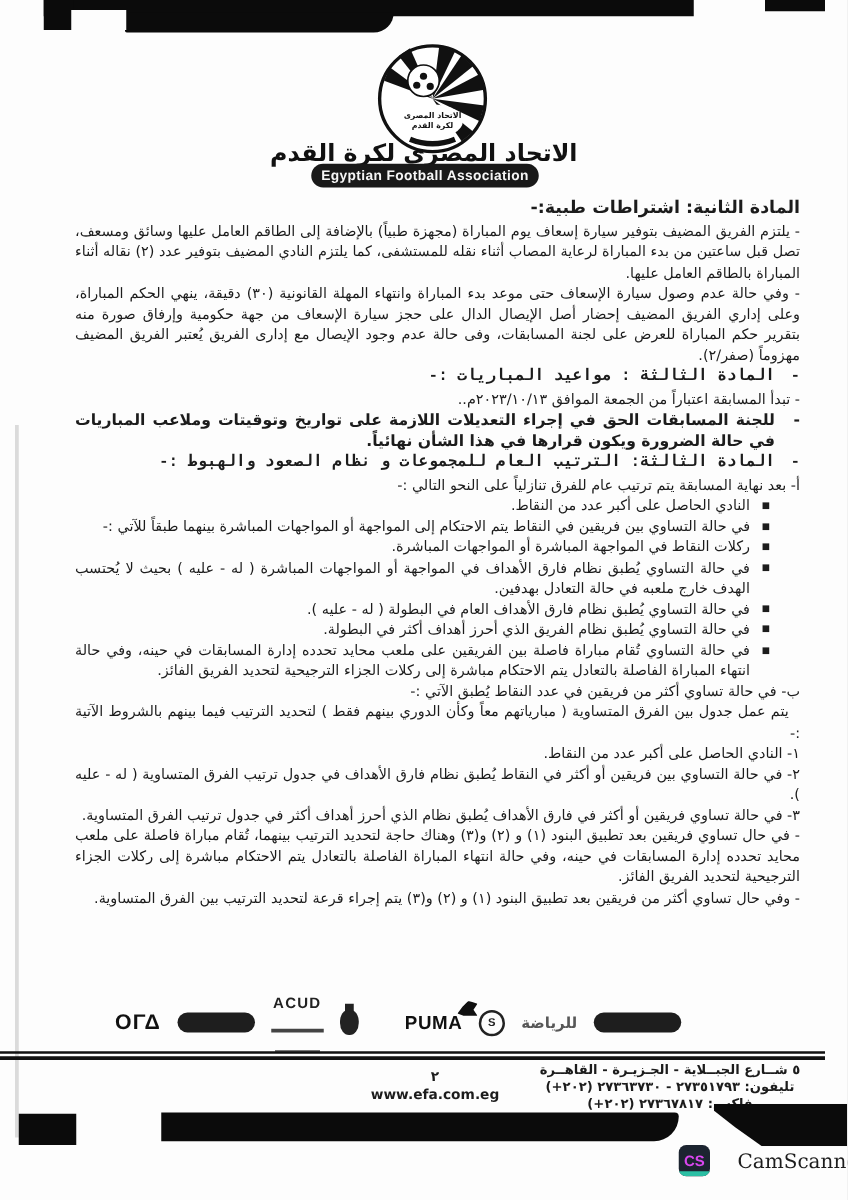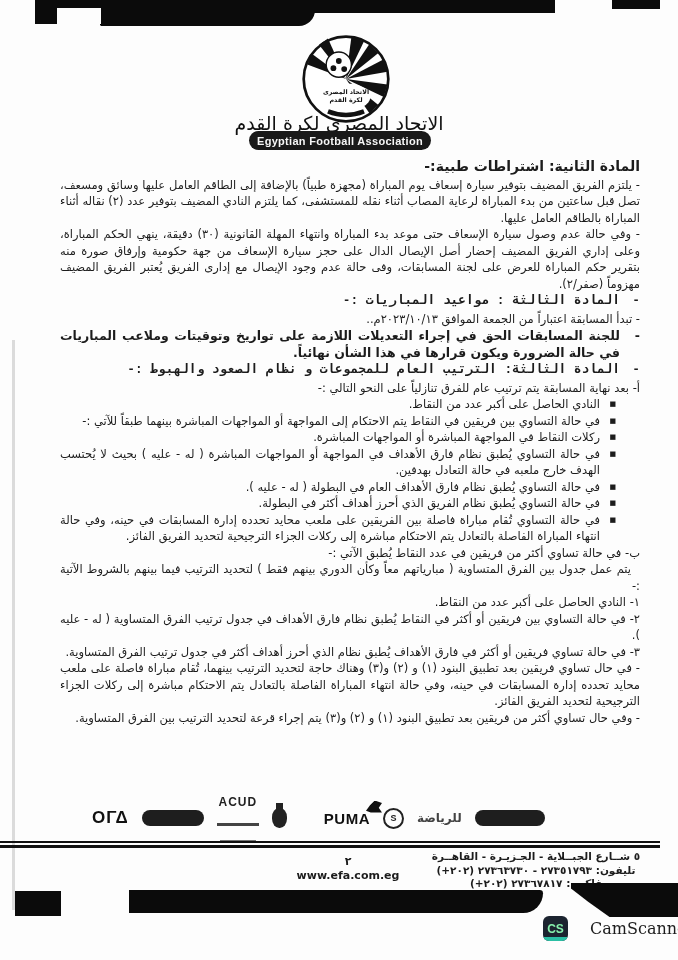--- a/index.html
+++ b/index.html
@@ -9,21 +9,21 @@
   .black{background:#0b0b0b;}
   
   .art-a{left:35px;top:0;width:520px;height:13px;}
   .art-d{left:35px;top:0;width:24px;height:24px;}
   .art-c{left:100px;top:10px;width:215px;height:16px;border-radius:0 0 46px 4px;}
   .art-notch{left:57px;top:8px;width:44px;height:16px;background:#fdfdfd;}
   .art-e{left:612px;top:0;width:48px;height:9px;}
   .spine{left:12px;top:340px;width:3px;height:570px;background:#c9c9c9;opacity:.65;}
   
   .logo{left:301px;top:34px;width:90px;height:90px;}
-  .org-title{left:0;top:112px;width:678px;text-align:center;font-weight:400;font-size:19px;color:#111;}
+  .org-title{left:0;top:112px;width:678px;text-align:center;font-weight:700;font-size:19px;color:#111;}
   .banner{left:249px;top:131px;width:182px;height:19px;background:#191919;border-radius:10px;
           display:flex;align-items:center;justify-content:center;color:#f6f6f6;
           font:700 11px "Liberation Sans",sans-serif;letter-spacing:.3px;}
   
   .doc{left:60px;top:156px;width:580px;height:640px;direction:rtl;overflow:hidden;
        font-size:11.5px;line-height:16.5px;text-align:right;}
   .p{text-align:justify;}
   .hd{font-weight:700;font-size:14px;margin:2px 0 2px;}
   .ln{display:flex;margin:1px 0;}
   .ln .mk{flex:0 0 20px;}
@@ -45,38 +45,38 @@
   .acud .bar{width:42px;height:3px;background:#444;}
   .acud .bar2{width:36px;height:2px;background:#777;}
   .bottle{position:relative;width:15px;height:20px;background:#222;border-radius:45% 45% 48% 48%;}
   .bottle::before{content:"";position:absolute;left:4px;top:-5px;width:7px;height:6px;background:#222;}
   .puma-w{position:relative;display:flex;align-items:flex-end;}
   .puma{font:800 15px "Liberation Sans",sans-serif;letter-spacing:.5px;color:#101010;padding-left:24px;}
   .cat{position:absolute;right:-12px;top:-9px;width:16px;height:12px;background:#101010;
        clip-path:polygon(0 85%,25% 40%,55% 0,100% 20%,80% 60%,100% 100%,30% 100%);}
   .circ{width:17px;height:17px;border:2px solid #222;border-radius:50%;display:flex;align-items:center;
         justify-content:center;font:700 9px "Liberation Sans",sans-serif;color:#222;}
-  .sports{font-weight:700;font-size:12px;color:#14532d;}
+  .sports{font-weight:700;font-size:12px;color:#0369a1;}
   
   .sep1{left:0;top:841px;width:660px;height:2px;background:#111;}
   .sep2{left:0;top:845px;width:660px;height:3px;background:#111;}
   .f-en{left:36px;top:852px;width:230px;font:700 10.5px "Liberation Sans",sans-serif;
         color:#1d1d1d;line-height:13.5px;}
   .f-mid{left:268px;top:855px;width:160px;text-align:center;font-weight:700;font-size:11px;line-height:14px;}
   .f-ar{right:24px;top:850px;width:236px;direction:rtl;text-align:center;font-weight:700;
         font-size:10.5px;line-height:13.5px;}
   
   .bar-left{left:15px;top:891px;width:46px;height:25px;}
   .bar-mid{left:129px;top:890px;width:414px;height:23px;border-radius:0 4px 24px 0;}
   .bar-right{left:571px;top:883px;width:107px;height:34px;
              clip-path:polygon(0 0,100% 0,100% 100%,36% 100%,16% 55%,0 16%);}
   
   .cams{left:543px;top:916px;display:flex;align-items:center;gap:6px;}
   .cs-badge{position:relative;width:25px;height:25px;background:#1c2430;border-radius:6px;
-            display:flex;align-items:center;justify-content:center;color:#86efac;
+            display:flex;align-items:center;justify-content:center;color:#d946ef;
             font:700 12px "Liberation Sans",sans-serif;overflow:hidden;}
   .cs-badge::after{content:"";position:absolute;left:0;bottom:0;width:100%;height:4px;background:#2bbfa4;}
   .cs-text{font:16px "DejaVu Serif",serif;color:#1d1d1d;margin-left:16px;}
 </style>
 </head>
 <body>
 
 <div class="page">
 
   <div class="abs black art-a"></div>

